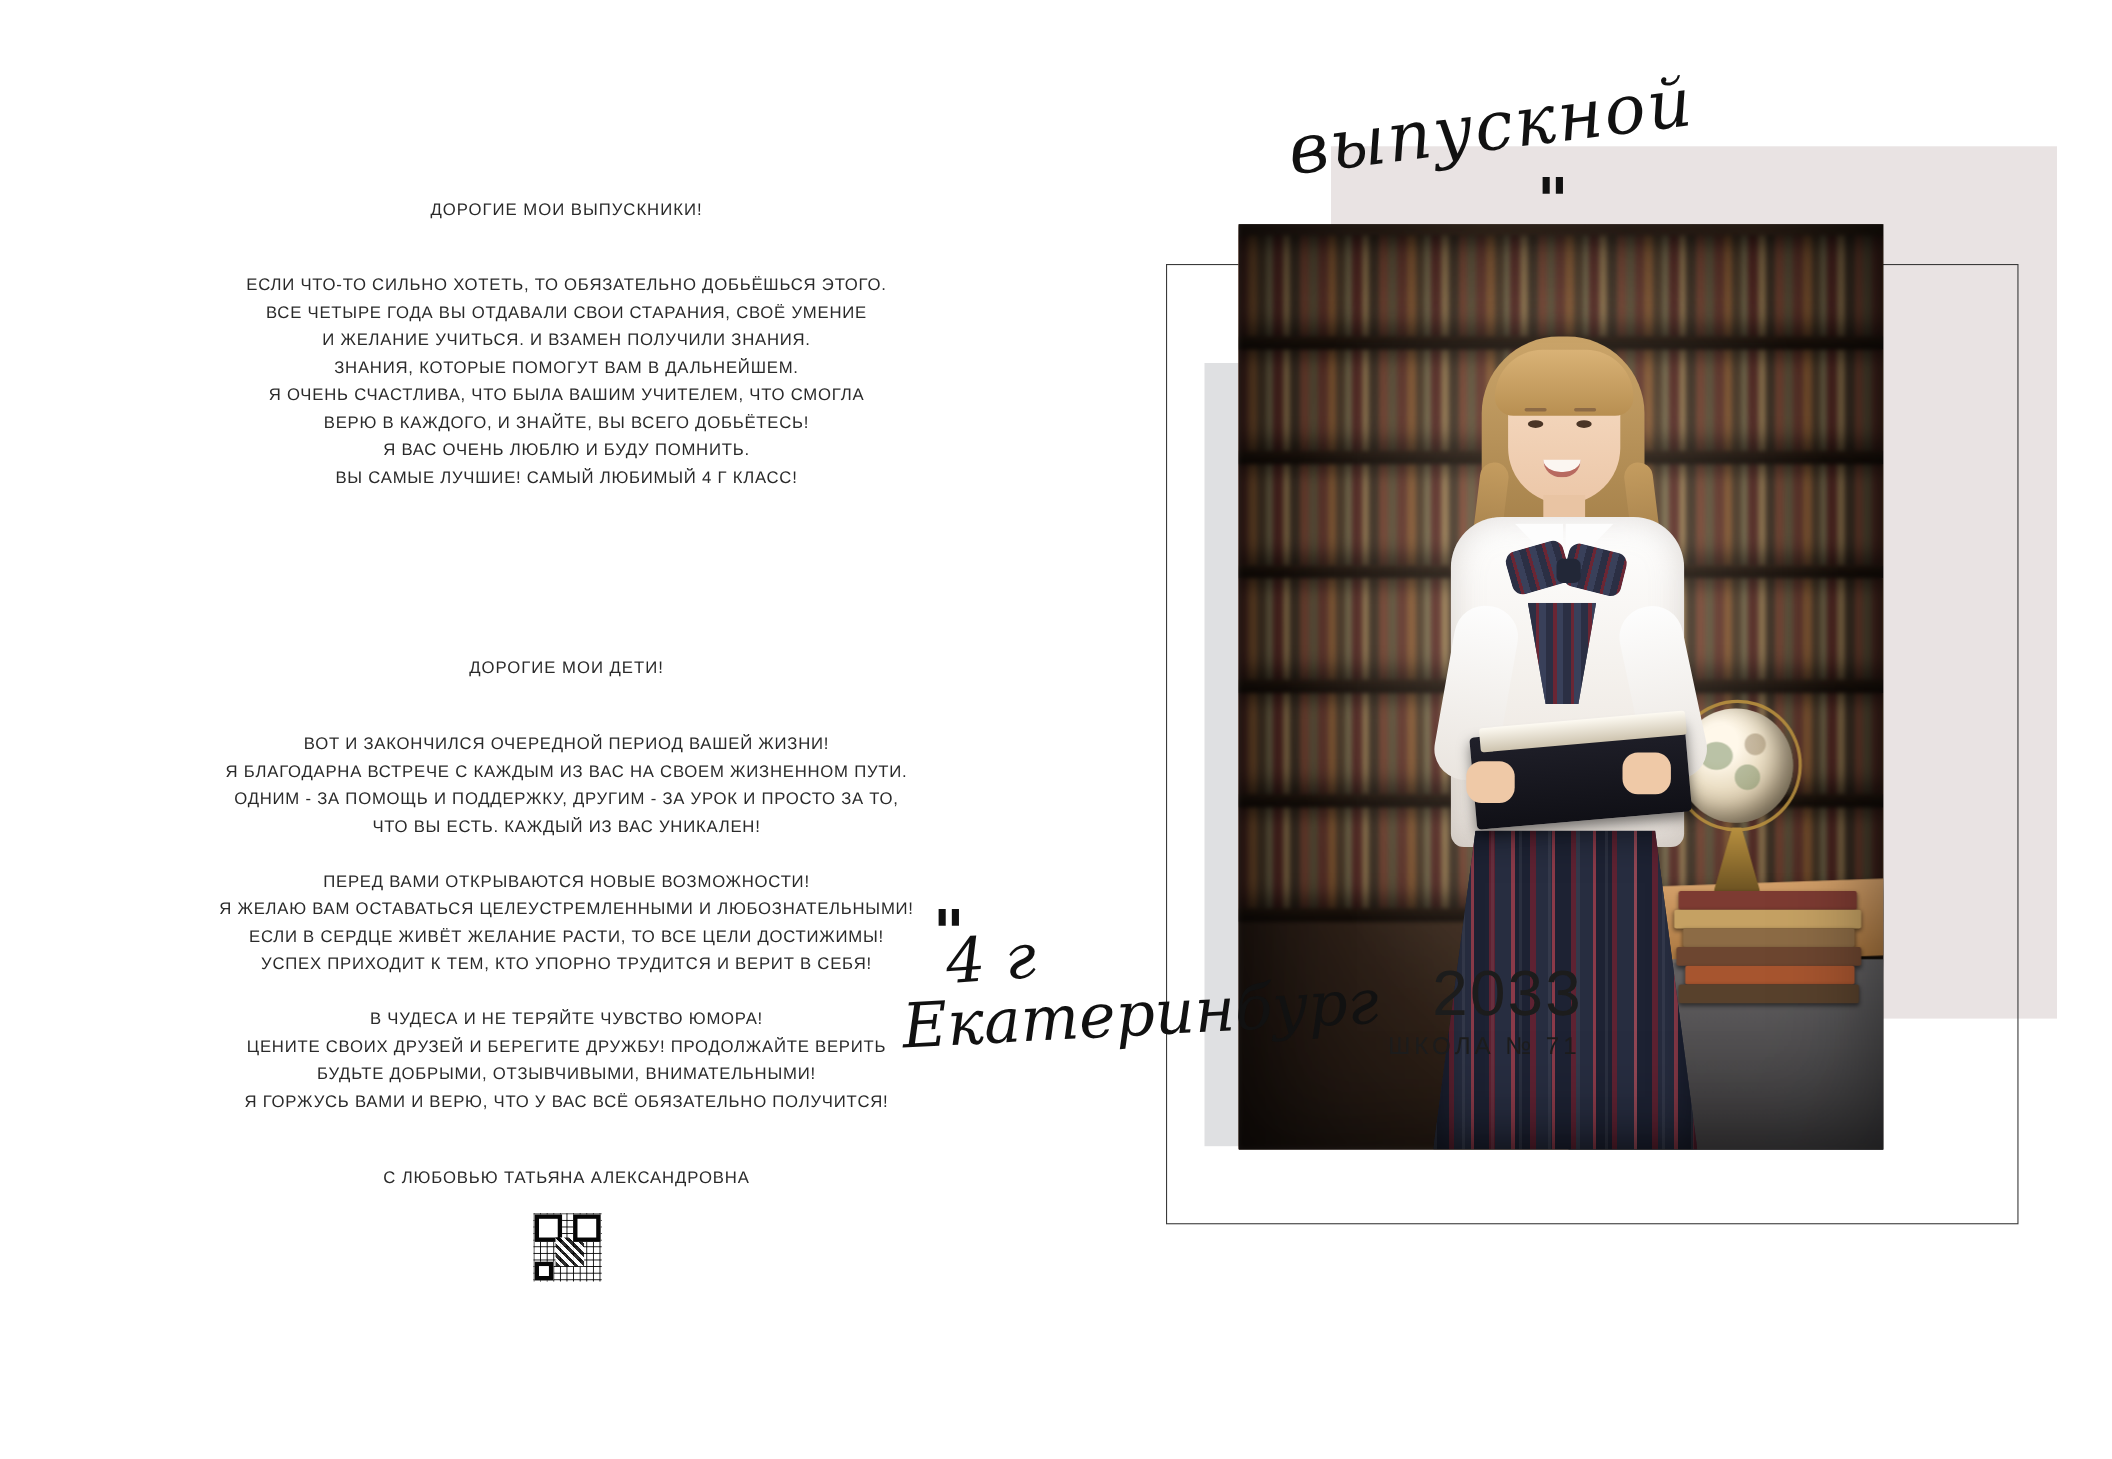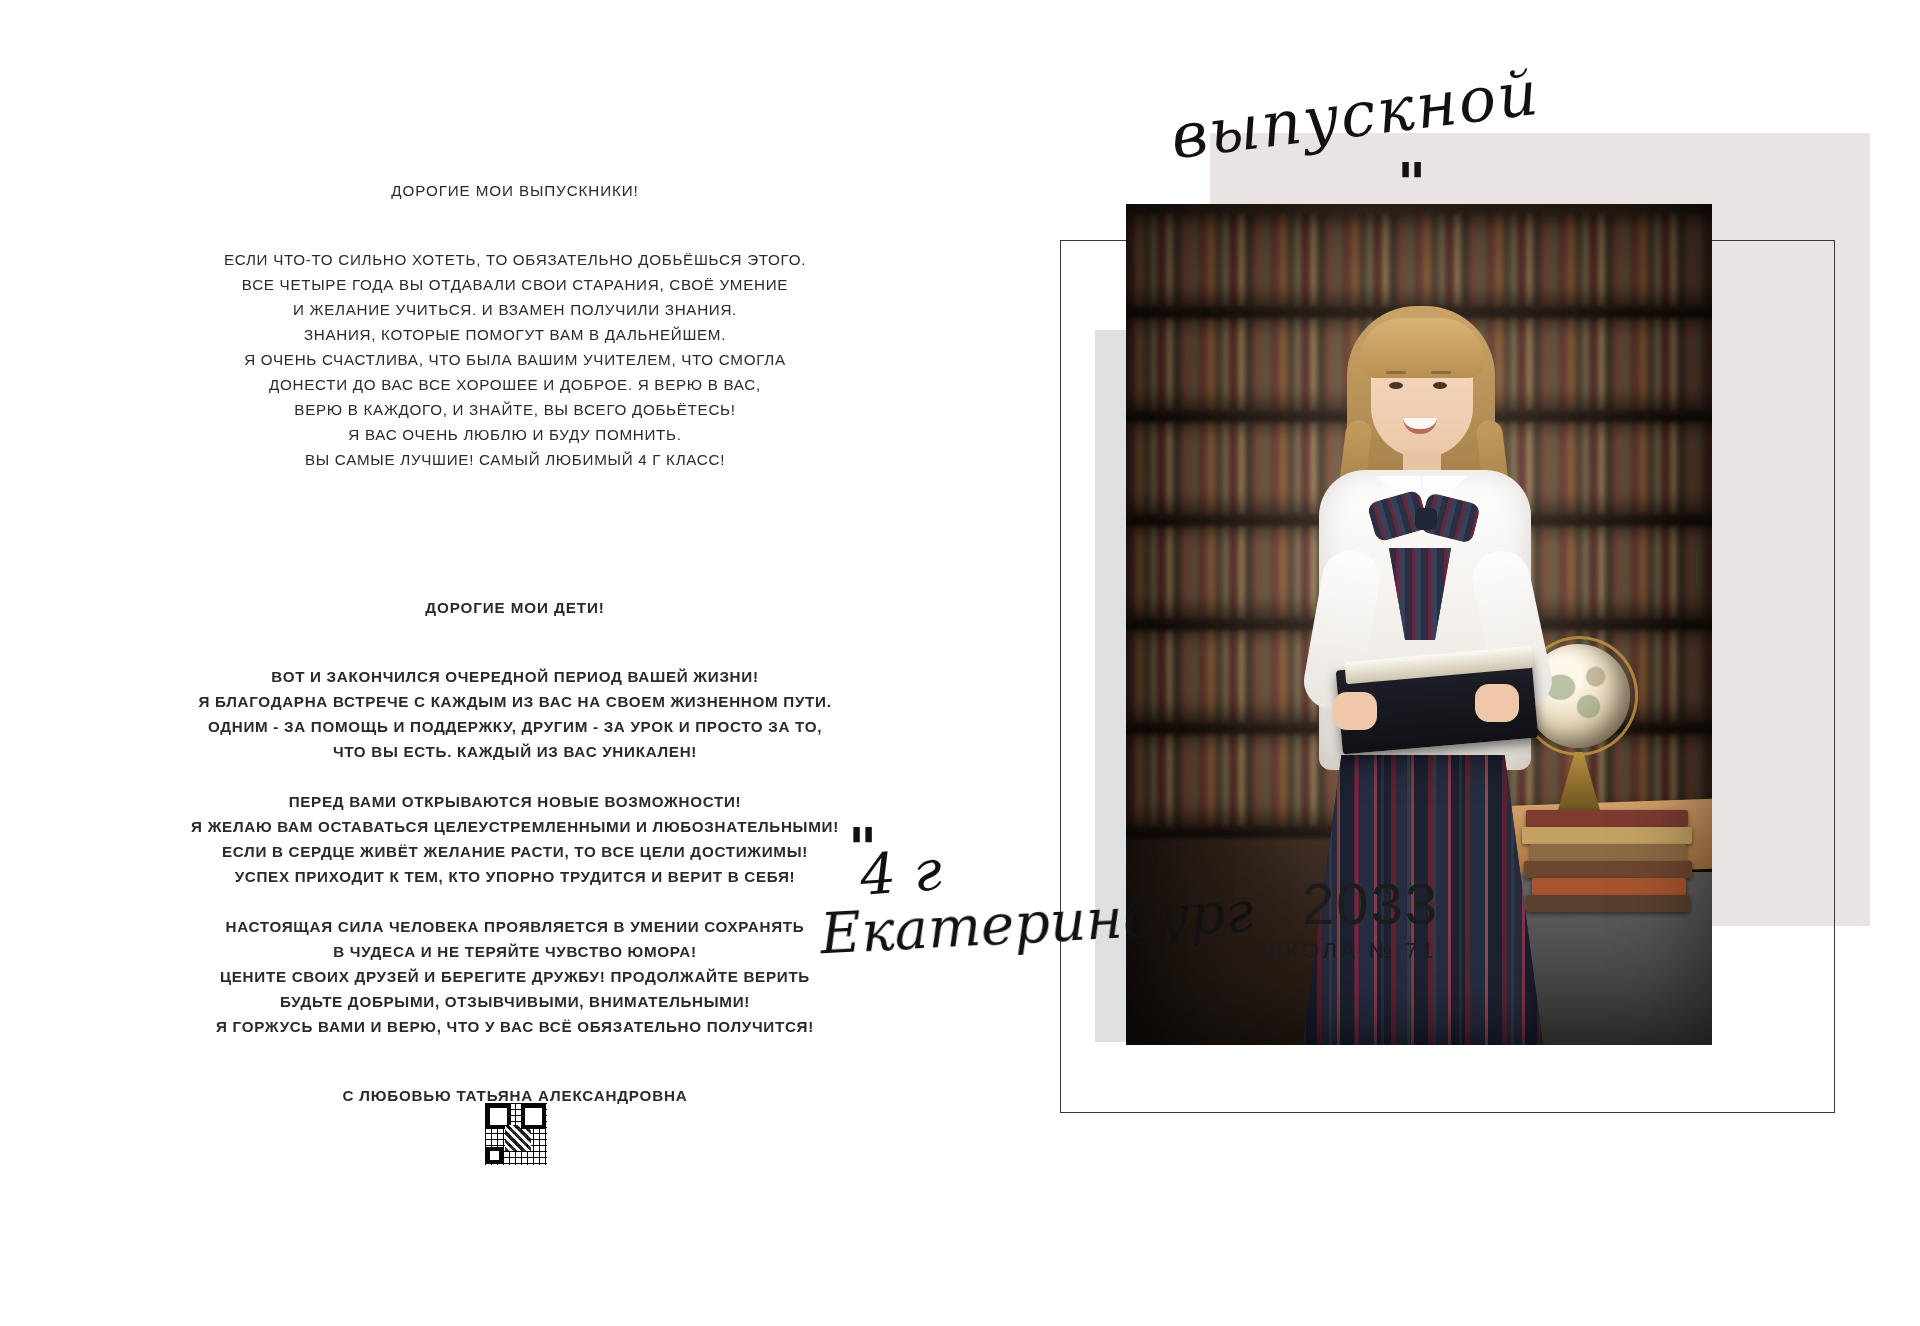--- a/index.html
+++ b/index.html
@@ -31,21 +31,21 @@
     width: 790px;
     text-align: center;
     color: #2a2a2a;
     font-size: 15.2px;
     letter-spacing: 0.7px;
     line-height: 25px;
     text-transform: uppercase;
   }
 
   .block-1 { top: 178px; }
-  .block-2 { top: 595px; font-weight: bold; }
+  .block-2 { top: 595px; }
 
   .para { margin: 0; }
   .gap-sm { height: 25px; }
   .gap-md { height: 44px; }
 
   .heading { letter-spacing: 0.9px; }
 
   .signature {
     letter-spacing: 0.8px;
   }
@@ -465,41 +465,39 @@
   <div class="left-page">
 
     <div class="text-col block-1">
       <p class="para heading">Дорогие мои выпускники!</p>
       <div class="gap-md"></div>
       <p class="para">Если что-то сильно хотеть, то обязательно добьёшься этого.</p>
       <p class="para">Все четыре года вы отдавали свои старания, своё умение</p>
       <p class="para">и желание учиться. И взамен получили знания.</p>
       <p class="para">Знания, которые помогут вам в дальнейшем.</p>
       <p class="para">Я очень счастлива, что была вашим учителем, что смогла</p>
-      <p class="para">донести до вас все хорошее и доброе. Я верю в вас,</p>
       <p class="para">верю в каждого, и знайте, вы всего добьётесь!</p>
       <p class="para">Я вас очень люблю и буду помнить.</p>
       <p class="para">Вы самые лучшие! Самый любимый 4 Г класс!</p>
       <div class="gap-md"></div>
     </div>
 
     <div class="text-col block-2">
       <p class="para heading">Дорогие мои дети!</p>
       <div class="gap-md"></div>
       <p class="para">Вот и закончился очередной период вашей жизни!</p>
       <p class="para">Я благодарна встрече с каждым из вас на своем жизненном пути.</p>
       <p class="para">Одним - за помощь и поддержку, другим - за урок и просто за то,</p>
       <p class="para">что вы есть. Каждый из вас уникален!</p>
       <div class="gap-sm"></div>
       <p class="para">Перед вами открываются новые возможности!</p>
       <p class="para">Я желаю вам оставаться целеустремленными и любознательными!</p>
       <p class="para">Если в сердце живёт желание расти, то все цели достижимы!</p>
       <p class="para">Успех приходит к тем, кто упорно трудится и верит в себя!</p>
       <div class="gap-sm"></div>
-      <p class="para">Настоящая сила человека проявляется в умении сохранять</p>
       <p class="para">в чудеса и не теряйте чувство юмора!</p>
       <p class="para">Цените своих друзей и берегите дружбу! Продолжайте верить</p>
       <p class="para">Будьте добрыми, отзывчивыми, внимательными!</p>
       <p class="para">Я горжусь вами и верю, что у вас всё обязательно получится!</p>
       <div class="gap-md"></div>
       <p class="para signature">С любовью Татьяна Александровна</p>
     </div>
 
     <div class="qr-wrap">
       <div class="qr">

